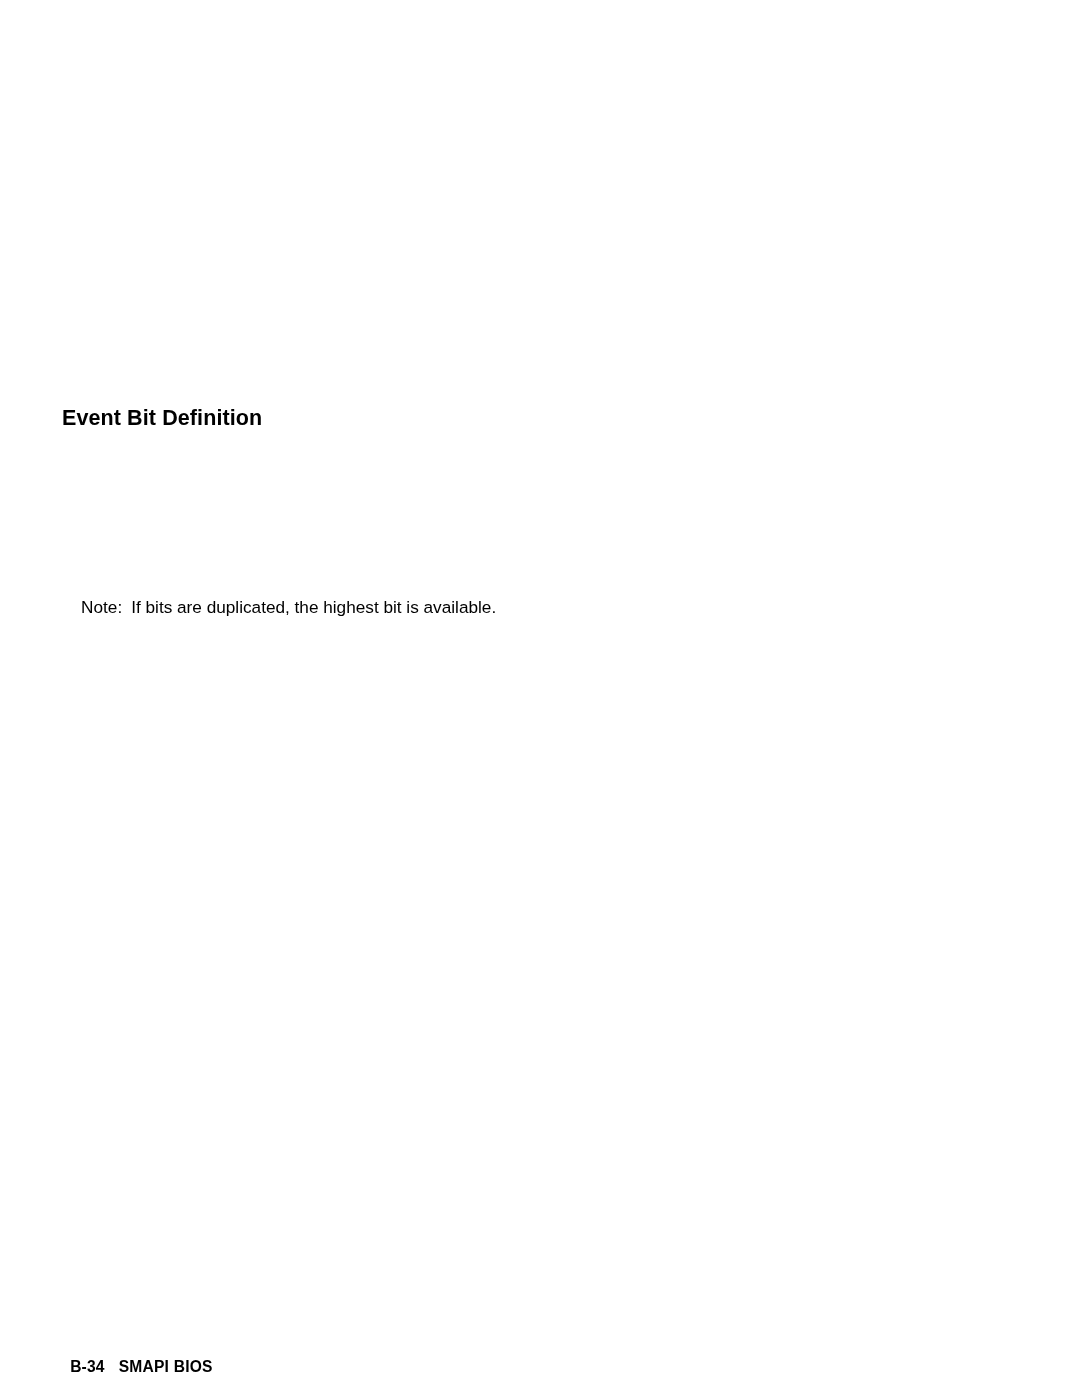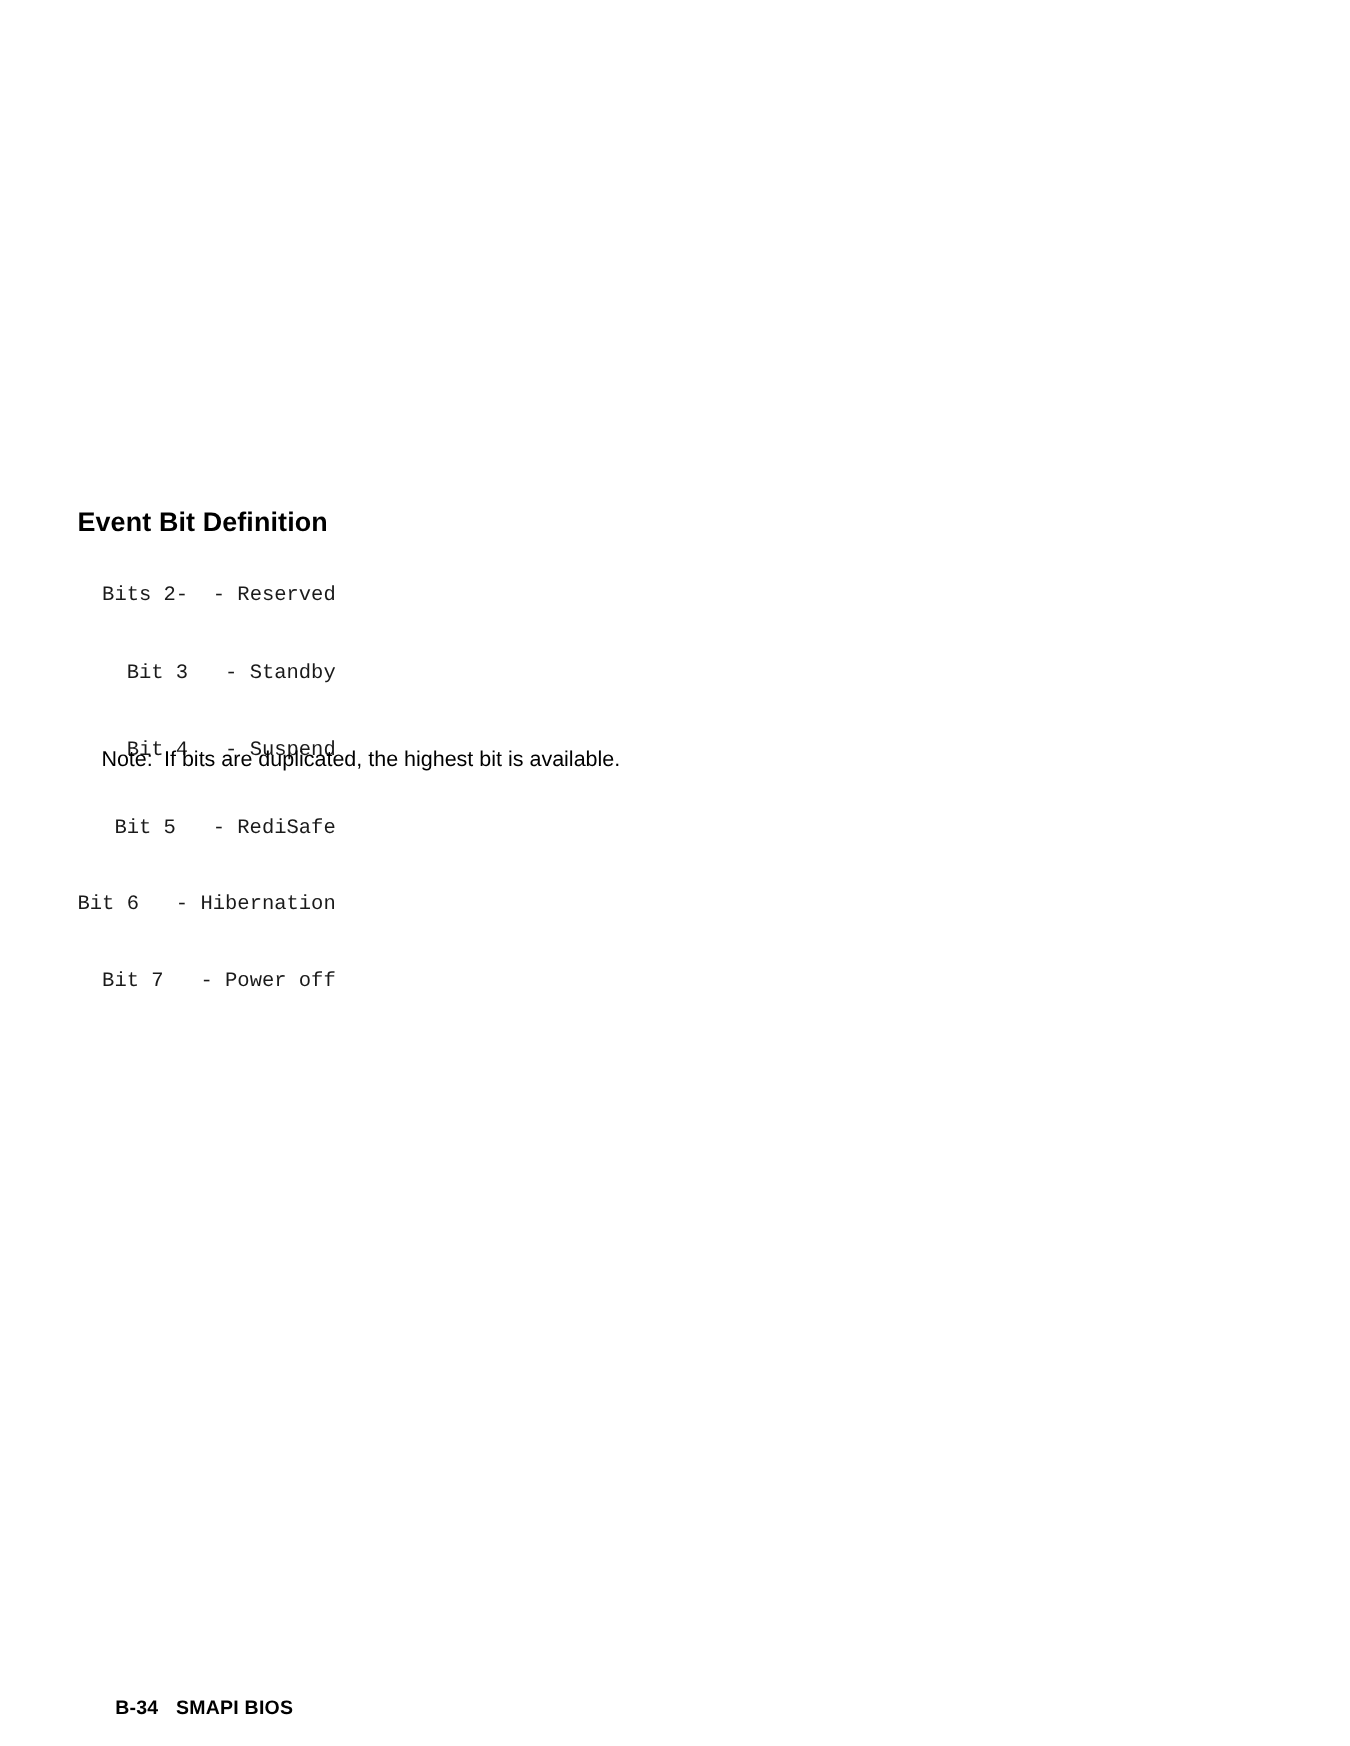--- a/index.html
+++ b/index.html
@@ -12,21 +12,20 @@
     font-family: "Liberation Sans", sans-serif;
     color: #000000;
   }
   .page {
     position: relative;
     width: 1080px;
     height: 1397px;
     background: #ffffff;
     overflow: hidden;
     margin: 0 auto;
-    text-align: right;
   }
 
   
   .section-heading {
     position: absolute;
     left: 62px;
     top: 387px;
     font-family: "Liberation Sans", sans-serif;
     font-weight: bold;
     font-size: 21.5px;
@@ -67,21 +66,21 @@
     font-weight: normal;
   }
   .note-gap {
     display: inline-block;
     width: 9px;
   }
 
   
   .page-footer {
     position: absolute;
-    left: 74px;
+    left: 52px;
     top: 1337px;
     font-family: "Liberation Sans", sans-serif;
     font-weight: bold;
     font-size: 15.6px;
     line-height: 20px;
     letter-spacing: 0.2px;
     color: #000000;
     white-space: pre;
   }
   .footer-gap {
@@ -89,28 +88,20 @@
     width: 14px;
   }
 </style>
 </head>
 <body>
 
 <div class="page">
 
   <h2 class="section-heading">Event Bit Definition</h2>
 
-  <div class="bit-list">
-    <span class="bit-line">Bits 2-  - Reserved</span>
-    <span class="bit-line">Bit 3   - Standby</span>
-    <span class="bit-line">Bit 4   - Suspend</span>
-    <span class="bit-line">Bit 5   - RediSafe</span>
-    <span class="bit-line">Bit 6   - Hibernation</span>
-    <span class="bit-line">Bit 7   - Power off</span>
-  </div>
 
   <p class="note-line">
     <span class="note-label">Note:</span><span class="note-gap"></span><span>If bits are duplicated, the highest bit is available.</span>
   </p>
 
   <div class="page-footer">
     <span>B-34</span><span class="footer-gap"></span><span>SMAPI BIOS</span>
   </div>
 
 </div>

